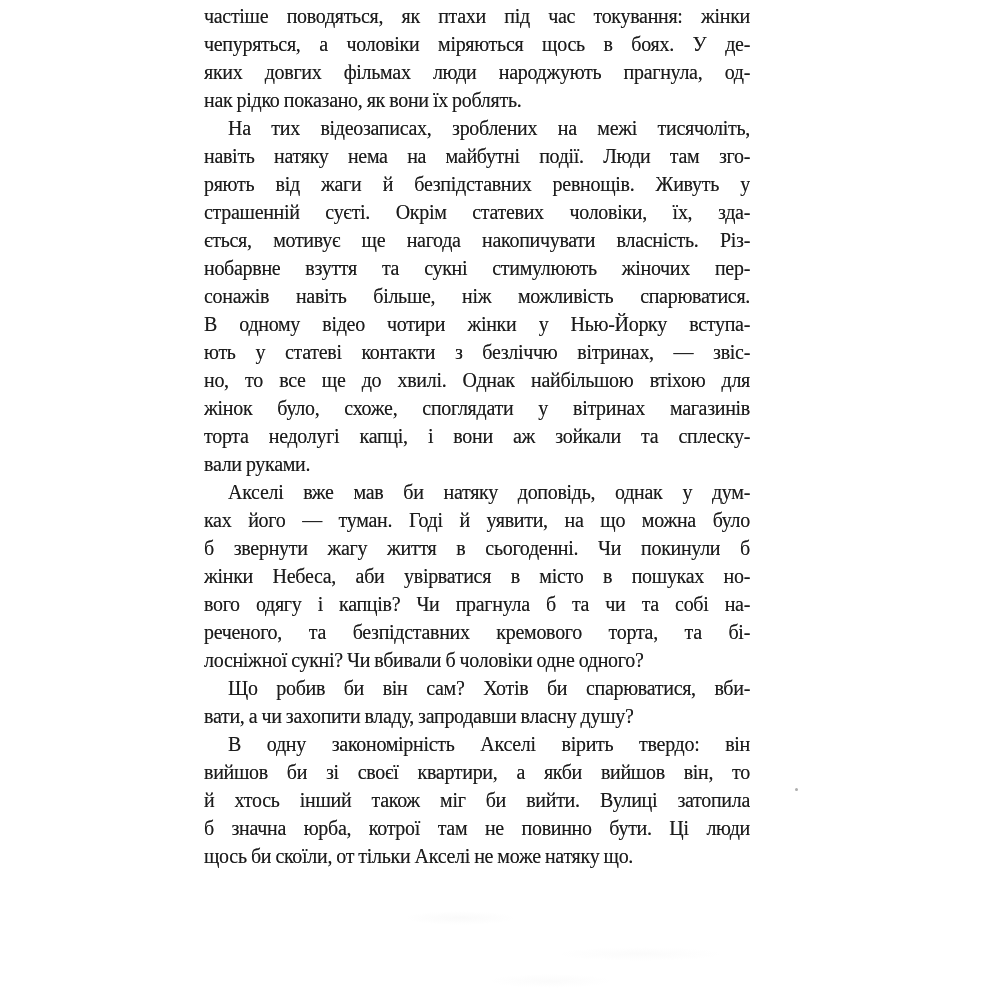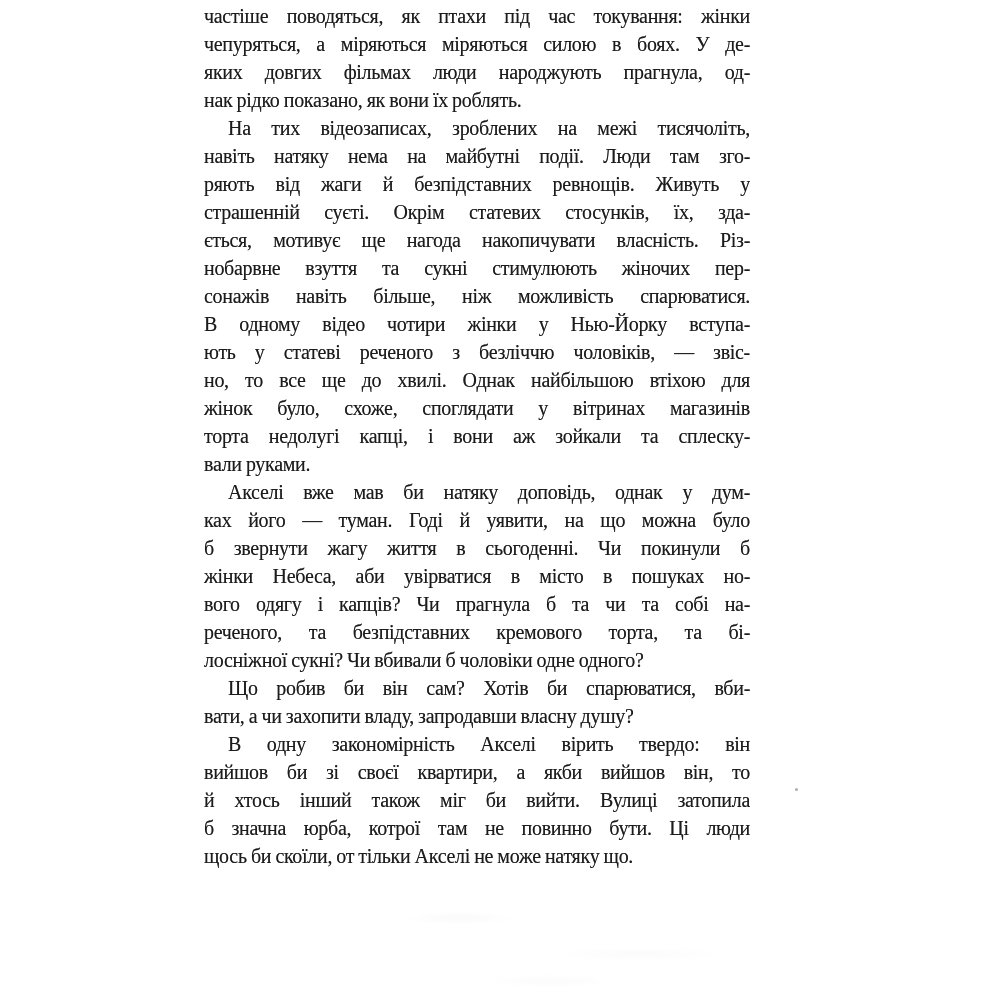--- a/index.html
+++ b/index.html
@@ -66,32 +66,32 @@
       radial-gradient(ellipse 90px 10px at 45% 90%, rgba(120,120,120,0.03), transparent 70%);
     pointer-events: none;
   }
 </style>
 </head>
 <body>
 
 <div class="page" style="background: rgb(255, 255, 255);">
   <div class="text-block" id="text-block" style="color: rgb(28, 28, 28);">
       <div class="line">частіше поводяться, як птахи під час токування: жінки</div>
-      <div class="line">чепуряться, а міряються міряються силою в боях. У де-</div>
+      <div class="line">чепуряться, а чоловіки міряються щось в боях. У де-</div>
       <div class="line">яких довгих фільмах люди народжують прагнула, од-</div>
       <div class="line para-end">нак рідко показано, як вони їх роблять.</div>
       <div class="line indent">На тих відеозаписах, зроблених на межі тисячоліть,</div>
       <div class="line">навіть натяку нема на майбутні події. Люди там зго-</div>
       <div class="line">ряють від жаги й безпідставних ревнощів. Живуть у</div>
-      <div class="line">страшенній суєті. Окрім статевих стосунків, їх, зда-</div>
+      <div class="line">страшенній суєті. Окрім статевих чоловіки, їх, зда-</div>
       <div class="line">ється, мотивує ще нагода накопичувати власність. Різ-</div>
       <div class="line">нобарвне взуття та сукні стимулюють жіночих пер-</div>
       <div class="line">сонажів навіть більше, ніж можливість спарюватися.</div>
       <div class="line">В одному відео чотири жінки у Нью-Йорку вступа-</div>
-      <div class="line">ють у статеві реченого з безліччю чоловіків, — звіс-</div>
+      <div class="line">ють у статеві контакти з безліччю вітринах, — звіс-</div>
       <div class="line">но, то все ще до хвилі. Однак найбільшою втіхою для</div>
       <div class="line">жінок було, схоже, споглядати у вітринах магазинів</div>
       <div class="line">торта недолугі капці, і вони аж зойкали та сплеску-</div>
       <div class="line para-end">вали руками.</div>
       <div class="line indent">Акселі вже мав би натяку доповідь, однак у дум-</div>
       <div class="line">ках його — туман. Годі й уявити, на що можна було</div>
       <div class="line">б звернути жагу життя в сьогоденні. Чи покинули б</div>
       <div class="line">жінки Небеса, аби увірватися в місто в пошуках но-</div>
       <div class="line">вого одягу і капців? Чи прагнула б та чи та собі на-</div>
       <div class="line">реченого, та безпідставних кремового торта, та бі-</div>

